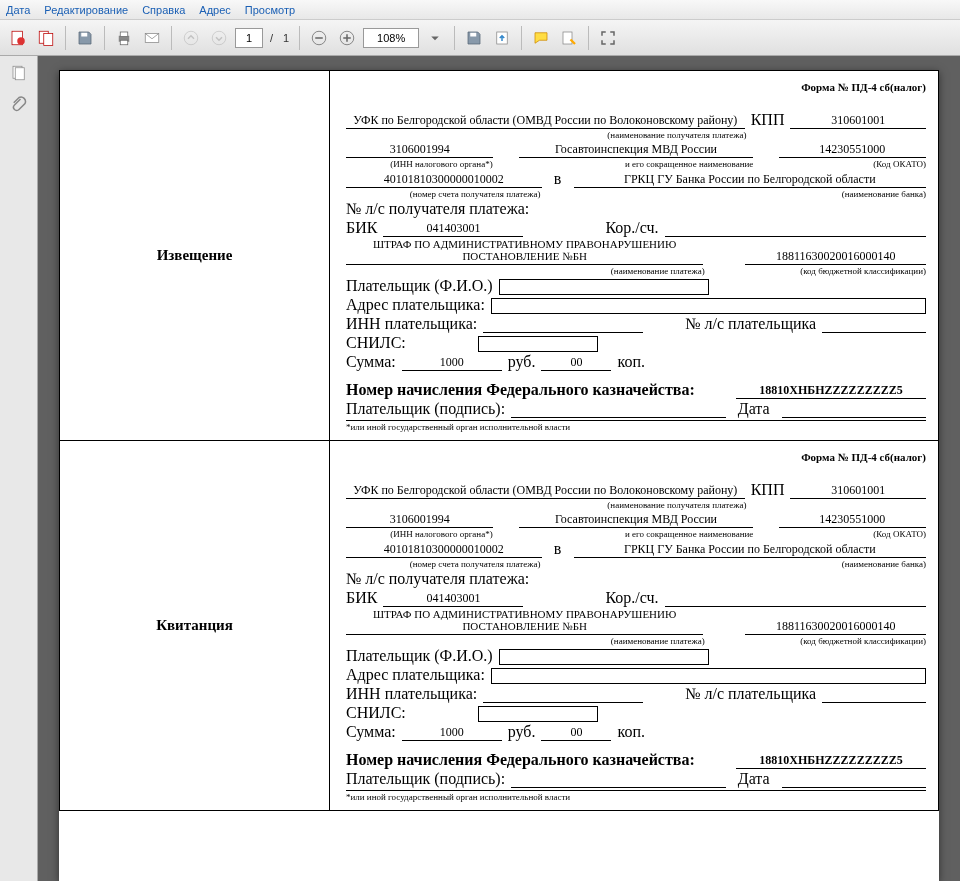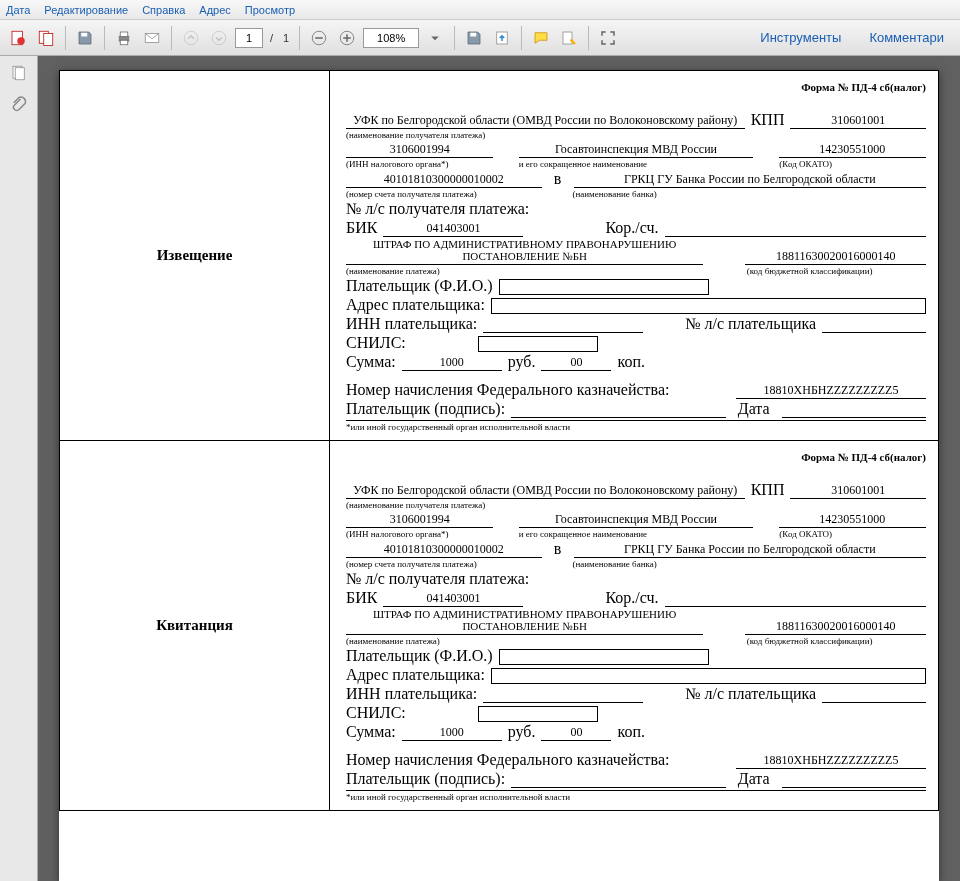--- a/index.html
+++ b/index.html
@@ -20,25 +20,25 @@
 .sidebar .sbtn { width: 22px; height: 22px; display: flex; align-items: center; justify-content: center; cursor: pointer; }
 .canvas { flex: 1; background: #606060; overflow: auto; display: flex; justify-content: center; padding-top: 14px; }
 .page { background: #fff; width: 880px; box-shadow: 0 2px 8px rgba(0,0,0,.5); font-family: "Times New Roman", serif; font-size: 12px; color: #000; }
 .doc-table { width: 100%; border-collapse: collapse; }
 .doc-table > tbody > tr > td { border: 1.5px solid #000; vertical-align: top; }
 .col-left { width: 270px; text-align: center; vertical-align: middle !important; font-weight: bold; font-size: 15px; padding: 8px; }
 .col-right { padding: 10px 12px 8px 16px; }
 .form-no { text-align: right; font-weight: bold; font-size: 11px; margin-bottom: 18px; }
 .row { display: flex; align-items: flex-end; margin-bottom: 1px; gap: 6px; }
 .uline { border-bottom: 1px solid #000; text-align: center; font-size: 12px; padding: 0 2px; min-height: 16px; line-height: 16px; }
-.sublbl { font-size: 9px; text-align: left; line-height: 10px; }
+.sublbl { font-size: 9px; text-align: right; line-height: 10px; }
 .lbl { font-size: 16px; white-space: nowrap; }
 .box { border: 1px solid #000; height: 16px; display: inline-block; }
 .mt { }
-.mt2 { margin-top: 10px; }
+.mt2 { margin-top: 10px; font-weight: bold; }
 .foot { font-size: 9px; border-top: 1px solid #000; margin-top: 2px; padding-top: 1px; }
 </style>
 </head>
 <body>
 
 <div class="menubar">
   <span>Дата</span>
   <span>Редактирование</span>
   <span>Справка</span>
   <span>Адрес</span>
@@ -138,24 +138,20 @@
         <rect x="4" y="4" width="12" height="16" fill="#fff" stroke="#888"></rect>
         <path d="M14 14l6 6" stroke="#fa0" stroke-width="3"></path>
       </svg>
     </div>
   <div class="tsep"></div>
   <div class="tbtn">
       <svg viewBox="0 0 24 24">
         <path d="M4 9V4h5M20 9V4h-5M4 15v5h5M20 15v5h-5" fill="none" stroke="#666" stroke-width="2"></path>
       </svg>
     </div>
-  <div class="toolright">
-    <span>Инструменты</span>
-    <span>Комментари</span>
-  </div>
 </div>
 
 <div class="workspace">
   <div class="sidebar">
     <div class="sbtn">
         <svg viewBox="0 0 24 24" width="18" height="18">
           <rect x="4" y="3" width="12" height="16" fill="#fff" stroke="#888"></rect>
           <rect x="7" y="5" width="12" height="16" fill="#fff" stroke="#888"></rect>
         </svg>
       </div>

